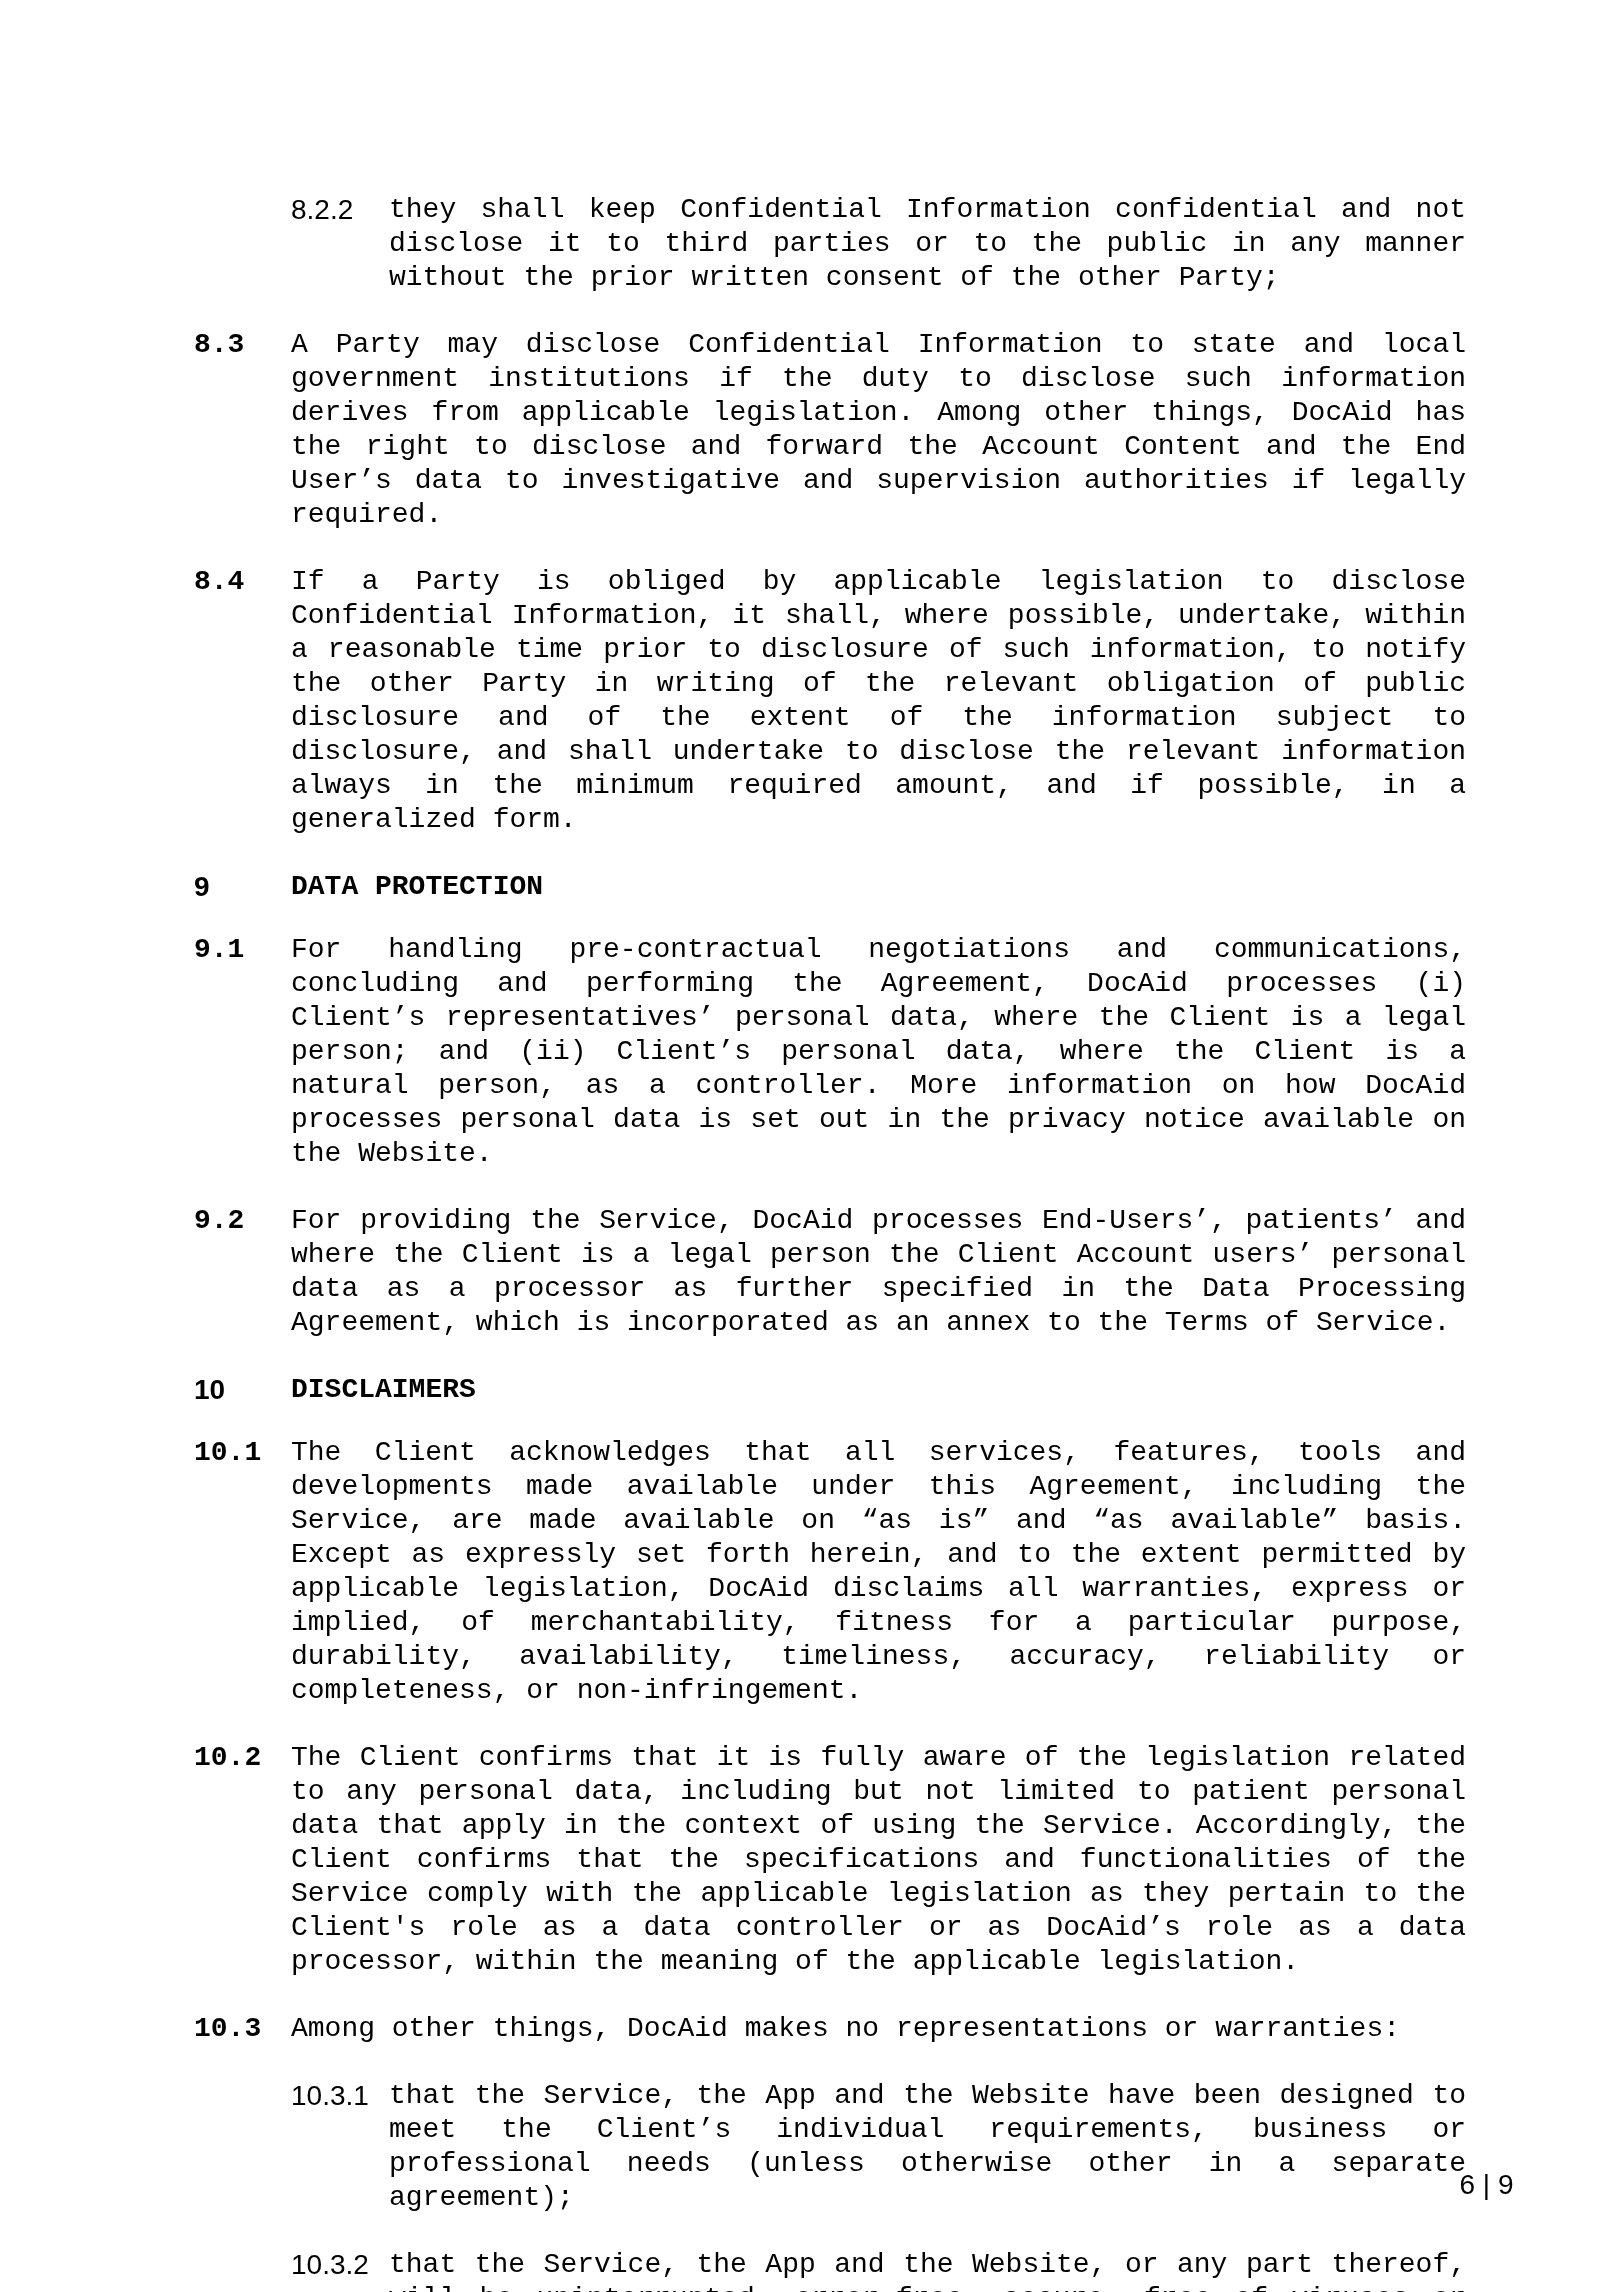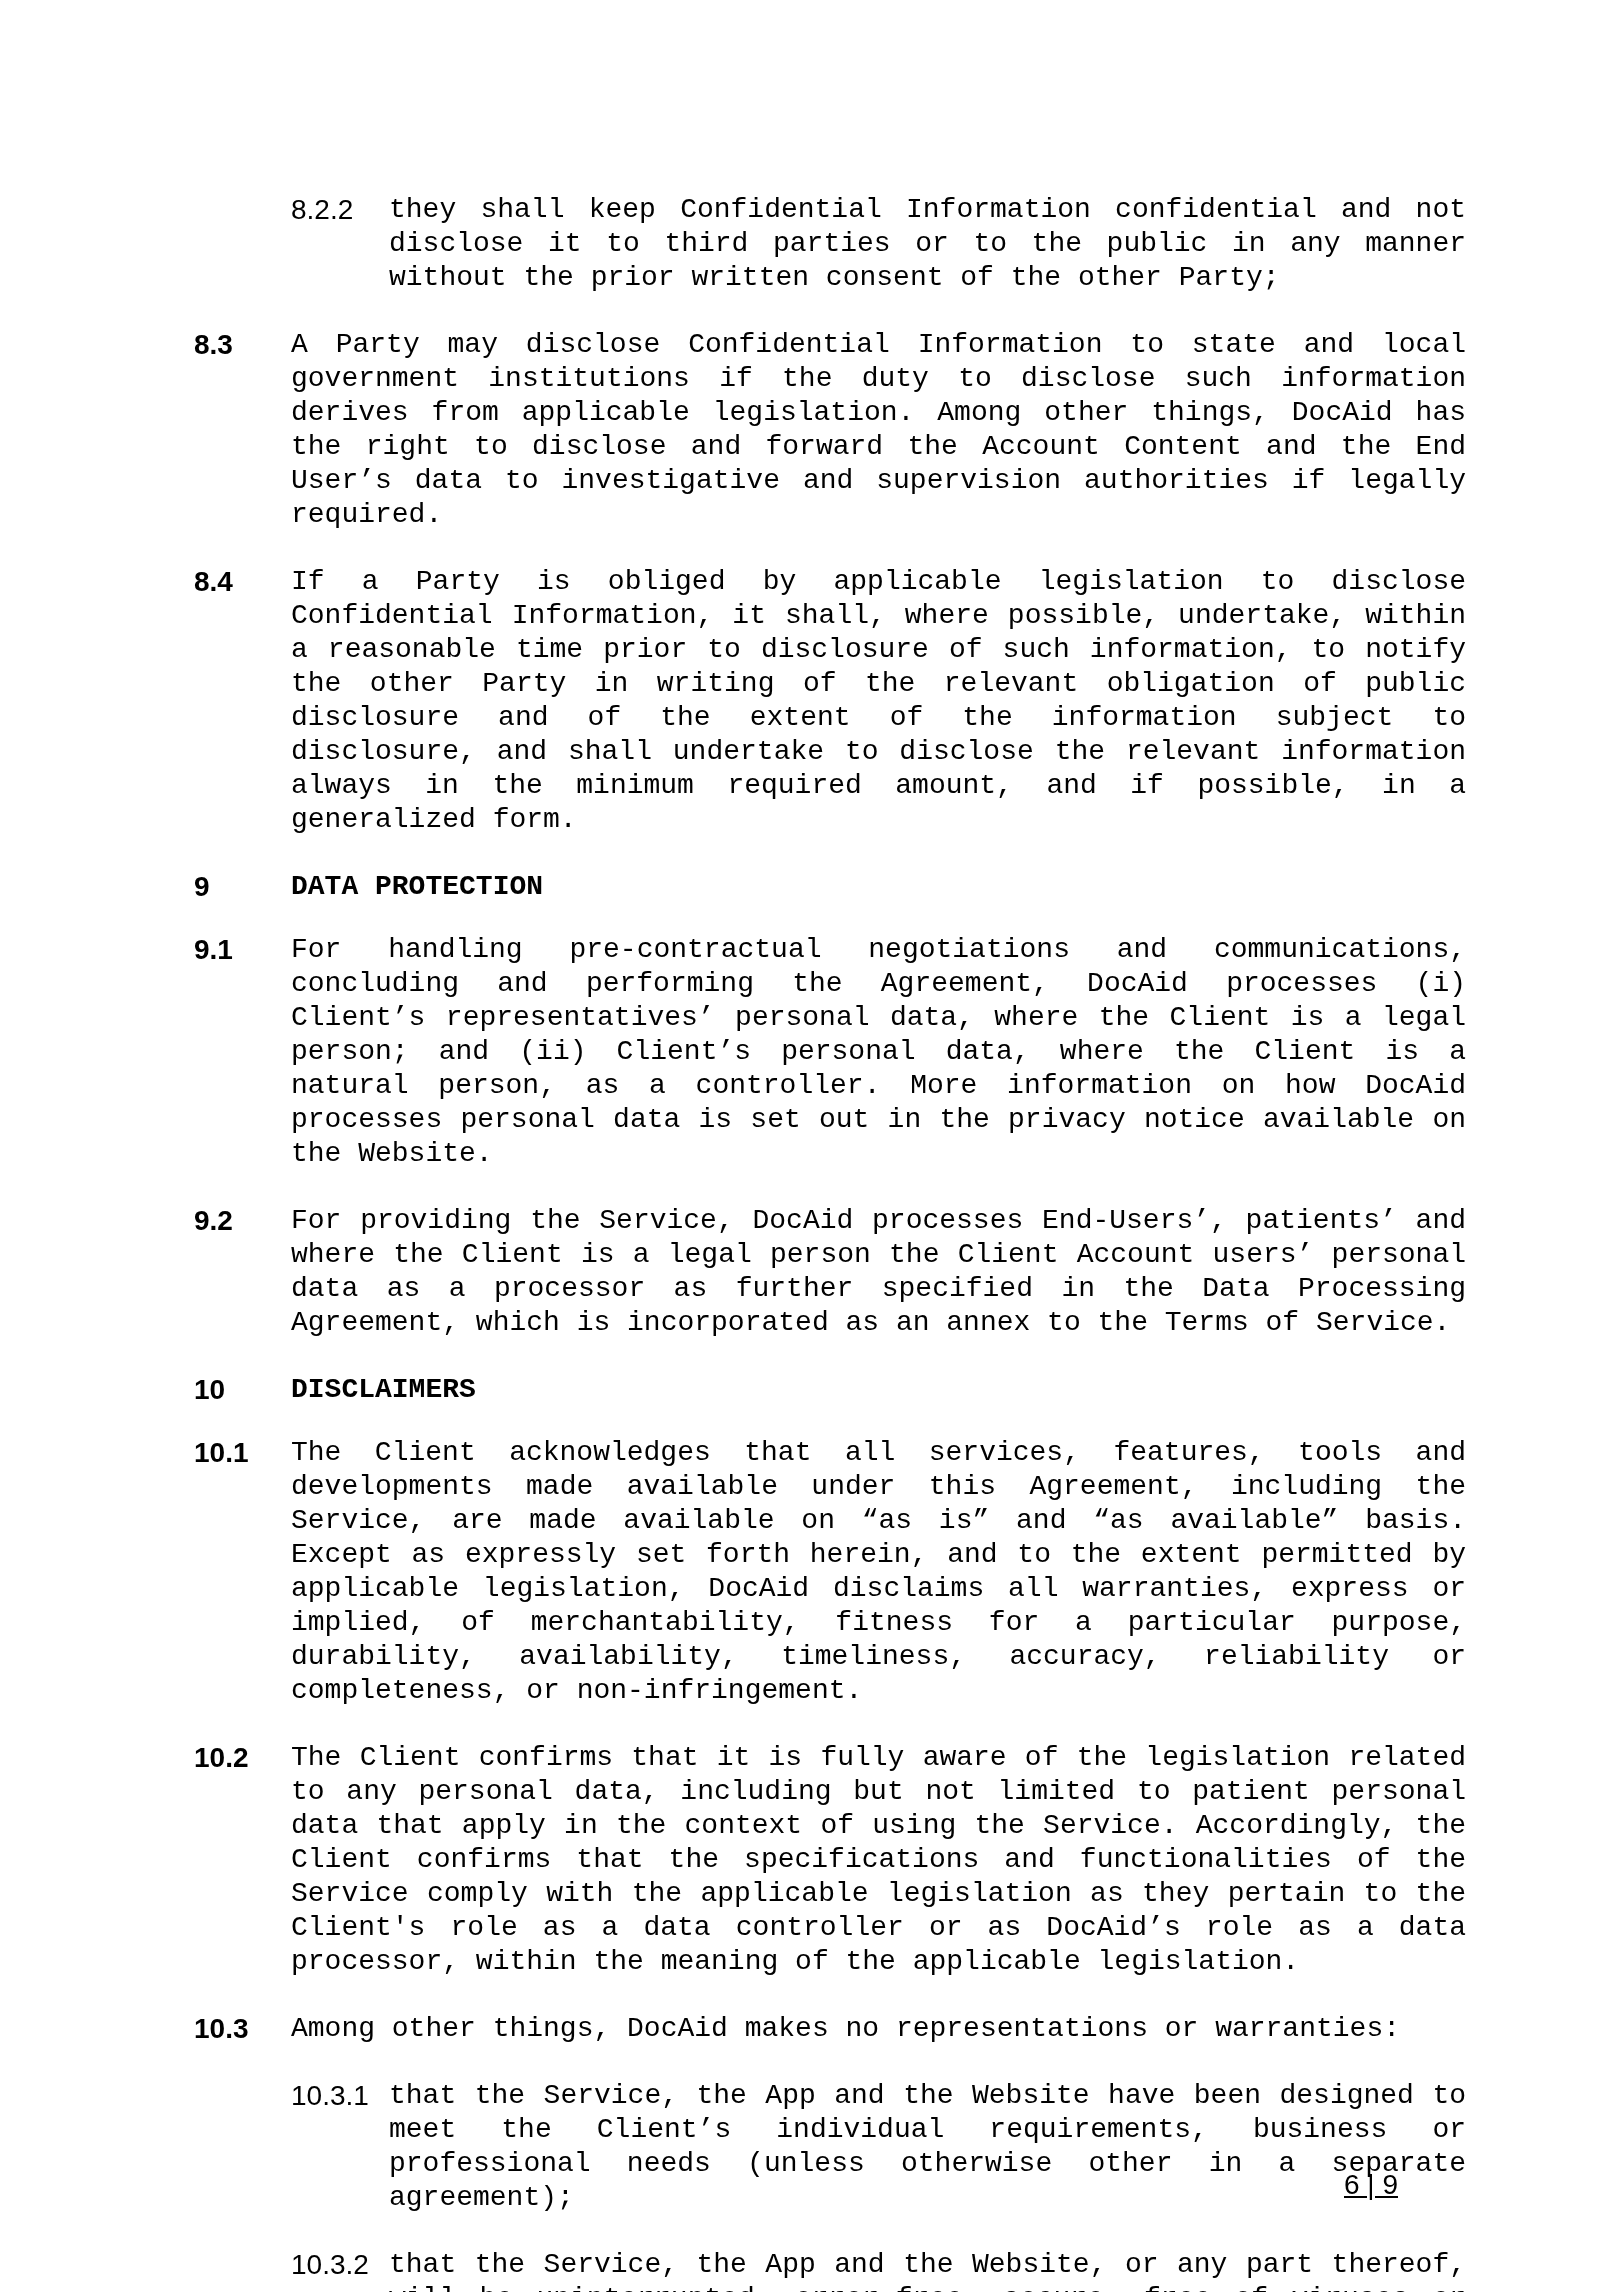--- a/index.html
+++ b/index.html
@@ -5,28 +5,28 @@
   html, body { margin: 0; padding: 0; background: #ffffff; }
   body { width: 1621px; height: 2293px; position: relative; overflow: hidden; }
   .page {
     position: absolute; left: 0; top: 0; width: 1621px; height: 2293px;
     background: #ffffff; color: #000000;
     font-family: "Liberation Sans", sans-serif;
     font-size: 28px; line-height: 34px;
   }
   .content { position: absolute; left: 194px; top: 193px; width: 1272px; }
   .clause { position: relative; padding-left: 97px; margin-bottom: 33px; text-align: justify; }
-  .clause .num { position: absolute; left: 0; top: 0; font-weight: bold; }
+  .clause .num { position: absolute; left: 0; top: 0; font-weight: bold; font-family: Liberation Mono, monospace; }
   .sub { position: relative; padding-left: 195px; margin-bottom: 33px; text-align: justify; }
   .sub .num { position: absolute; left: 97px; top: 0; font-weight: normal; }
   .heading { position: relative; padding-left: 97px; margin-bottom: 29px; font-weight: bold; margin-top: 7.8px; }
   .heading .num { position: absolute; left: 0; top: 0; }
   .text { display: block; font-family: Liberation Mono, monospace; }
   .text::after { content: ""; }
-  .page-number { position: absolute; left: 1344px; top: 2168px; width: 59px; text-align: left; text-decoration: underline; }
+  .page-number { position: absolute; left: 1457px; top: 2168px; width: 59px; text-align: center; }
 </style>
 </head>
 <body>
 
 <div class="page">
   <div class="content">
 
     <div class="sub">
       <span class="num">8.2.2</span>
       <span class="text">they shall keep Confidential Information confidential and not disclose it to third parties or to the public in any manner without the prior written consent of the other Party;</span>

